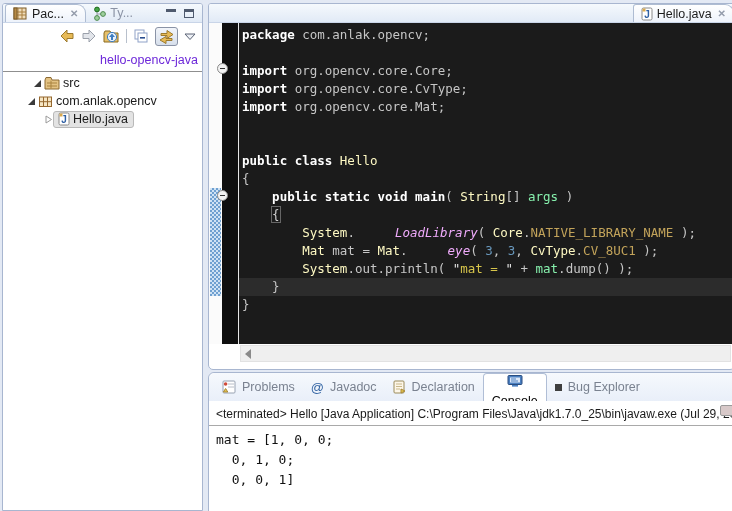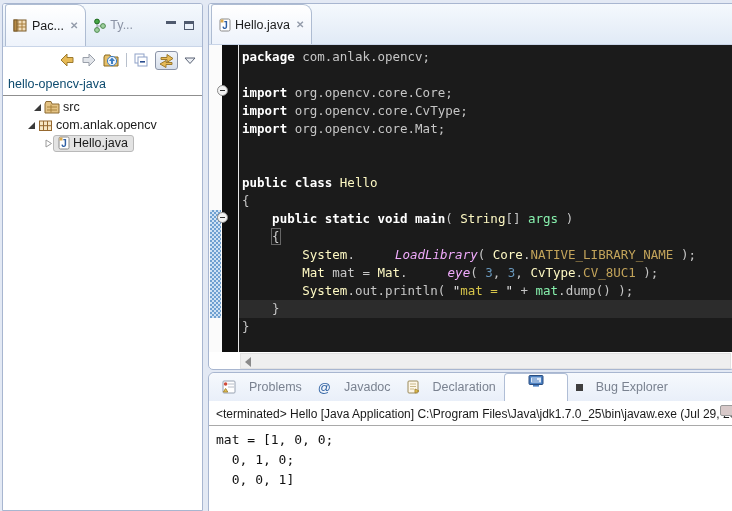--- a/index.html
+++ b/index.html
@@ -3,35 +3,35 @@
 <meta charset="utf-8">
 <style>
   * { margin:0; padding:0; box-sizing:border-box; }
   html,body { width:732px; height:511px; }
   body { font-family:"Liberation Sans", sans-serif; background:#e3e9f4; overflow:hidden; position:relative; }
 
   .panel { position:absolute; background:#fff; border:1px solid #a8b6d0; }
 
   
   #left-panel { left:2px; top:3px; width:201px; height:508px; border-radius:3px 3px 0 0; overflow:hidden; }
-  .tabrow { height:43px; display:flex; align-items:stretch; background:linear-gradient(#f5f9fd,#e1eaf6); border-bottom:1px solid #c9d5e8; }
+  .tabrow { height:19px; display:flex; align-items:stretch; background:linear-gradient(#f5f9fd,#e1eaf6); border-bottom:1px solid #c9d5e8;justify-content:flex-end; }
   .tab { display:flex; align-items:center; gap:4px; padding:0 7px; font-size:12.5px; color:#8b93a5; white-space:nowrap; }
   .tab.active { background:linear-gradient(#ffffff,#eef3fb); border:1px solid #aebcd2; border-bottom:none; border-radius:3px 9px 0 0; color:#1c1c1c; margin-left:2px; }
   .closex { font-size:10px; color:#95140c0; color:#949cab; font-weight:bold; margin-left:2px; }
   .winbtns { margin-left:auto; display:flex; align-items:center; gap:8px; padding-right:8px; }
   .min-ic { width:10px; height:9px; position:relative; }
   .min-ic::before { content:""; position:absolute; top:0; left:0; width:10px; height:3px; background:#4f5a6e; }
   .max-ic { width:10px; height:9px; border:1px solid #4f5a6e; border-top:3px solid #4f5a6e; }
 
   .lp-toolbar { height:26px; display:flex; align-items:center; justify-content:flex-end; gap:6px; padding-right:6px; background:#fff; }
   .tsep { width:1px; height:14px; background:#b8c0cc; }
   .toolbtn { display:flex; align-items:center; }
   .linkbtn { border:1px solid #8a93a6; border-radius:3px; background:linear-gradient(#f2f5fa,#d7dfeb); padding:1px 2px; }
 
-  .proj-row { font-size:12.5px; color:#0c4a6e; padding:4px 4px 2px 5px; white-space:nowrap; overflow:hidden; }
+  .proj-row { font-size:12.5px; color:#6d28d9; padding:4px 4px 2px 5px; white-space:nowrap; overflow:hidden;text-align:right; }
   .proj-rule { border-top:1px solid #8f8f8f; margin:2px 0 2px 0; }
   .treerow { height:18px; display:flex; align-items:center; font-size:12.5px; color:#1a1a1a; white-space:nowrap; overflow:hidden; }
   .treerow .ic { margin:0 3px 0 2px; display:flex; }
   .arr { width:10px; display:flex; justify-content:center; flex:none; }
   .sel-pill { display:flex; align-items:center; background:#e3e3e3; border:1px solid #b9b9b9; border-radius:3px; padding:0 5px 0 2px; height:17px; }
   .gray-sfx { color:#8b93a0; }
 
   
   #editor-panel { left:208px; top:3px; width:527px; height:367px; border-radius:3px 3px 5px 5px; overflow:hidden; display:flex; flex-direction:column; }
   .ed-body { height:321px; display:flex; background:#fff; }
@@ -57,21 +57,21 @@
   .tk-st { color:#d6c44a; }
   .tk-qt { color:#e6e6e6; }
   .tk-va { color:#86efac; }
   .tk-bb { color:#cfcfcf; outline:1px solid #666; }
   .ed-hscroll { height:17px; margin:1px 3px 0 31px; background:#efefef; border:1px solid #e2e2e2; position:relative; }
   .hs-arrow { position:absolute; left:4px; top:3px; width:0; height:0; border-top:5px solid transparent; border-bottom:5px solid transparent; border-right:6px solid #8a8a8a; }
 
   
   #bottom-panel { left:208px; top:372px; width:527px; height:141px; border-radius:6px 0 0 0; overflow:hidden; }
   .bp-tabs { height:28px; display:flex; align-items:stretch; padding-left:5px; background:linear-gradient(#f6f9fd,#e9eff9); border-radius:6px 0 0 0; }
-  .bp-tabs .tab { gap:13px; color:#7a8290; padding:0 8px; }
+  .bp-tabs .tab { gap:6px; color:#7a8290; padding:0 8px; }
   .bp-tabs .tab.active { background:#fff; border:1px solid #b0bed6; border-bottom:none; border-radius:4px 4px 0 0; color:#000; margin-left:0;flex-direction:column; }
   .bp-content { position:relative; background:#fff; height:113px; }
   .console-header { font-size:12px; color:#1a1a1a; padding:6px 2px 4px 7px; white-space:nowrap; overflow:hidden; border-bottom:1px solid #a9a9a9; }
   .console-out { font-family:"DejaVu Sans Mono", monospace; font-size:13px; line-height:20px; color:#111; padding:4px 0 0 7px; white-space:pre; }
   .pinbtn { position:absolute; right:-3px; top:4px; width:17px; height:11px; background:#d8c9c9; border:1px solid #9a9a9a; border-radius:2px; }
 
   .bugsq { width:7px; height:7px; background:#3f3f3f; display:inline-block; }
   svg { display:block; }
 </style>
 </head>

